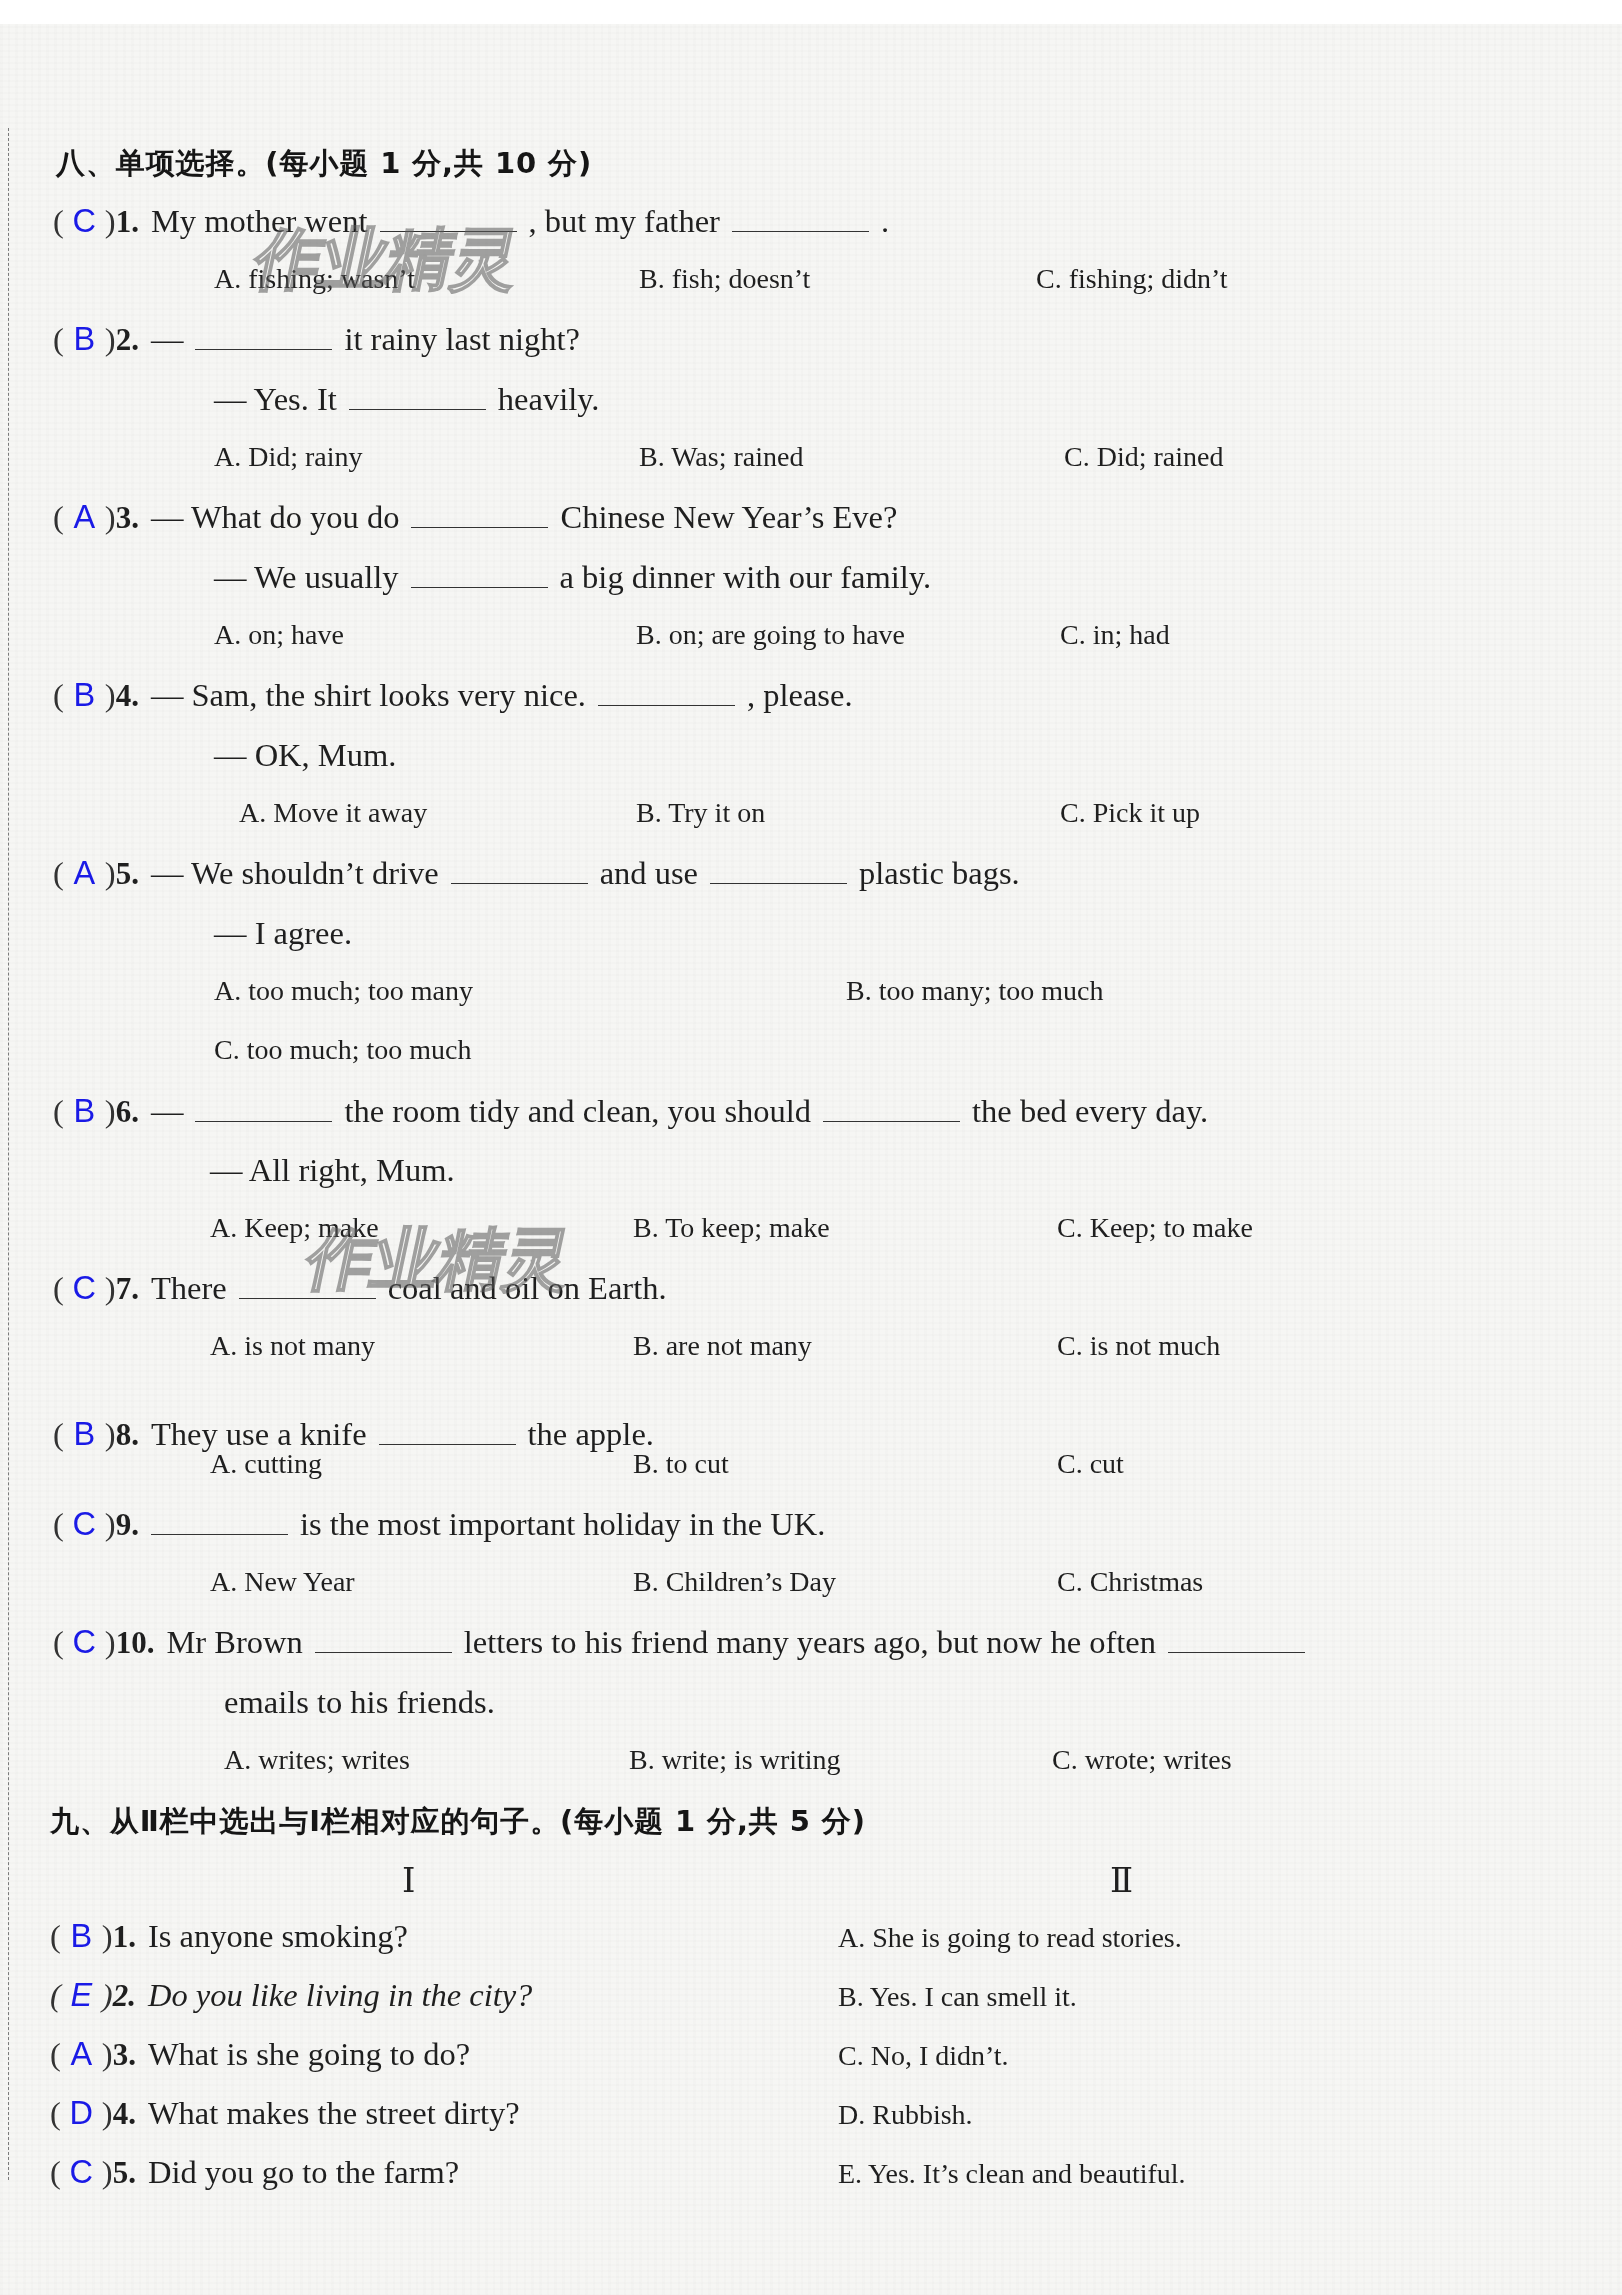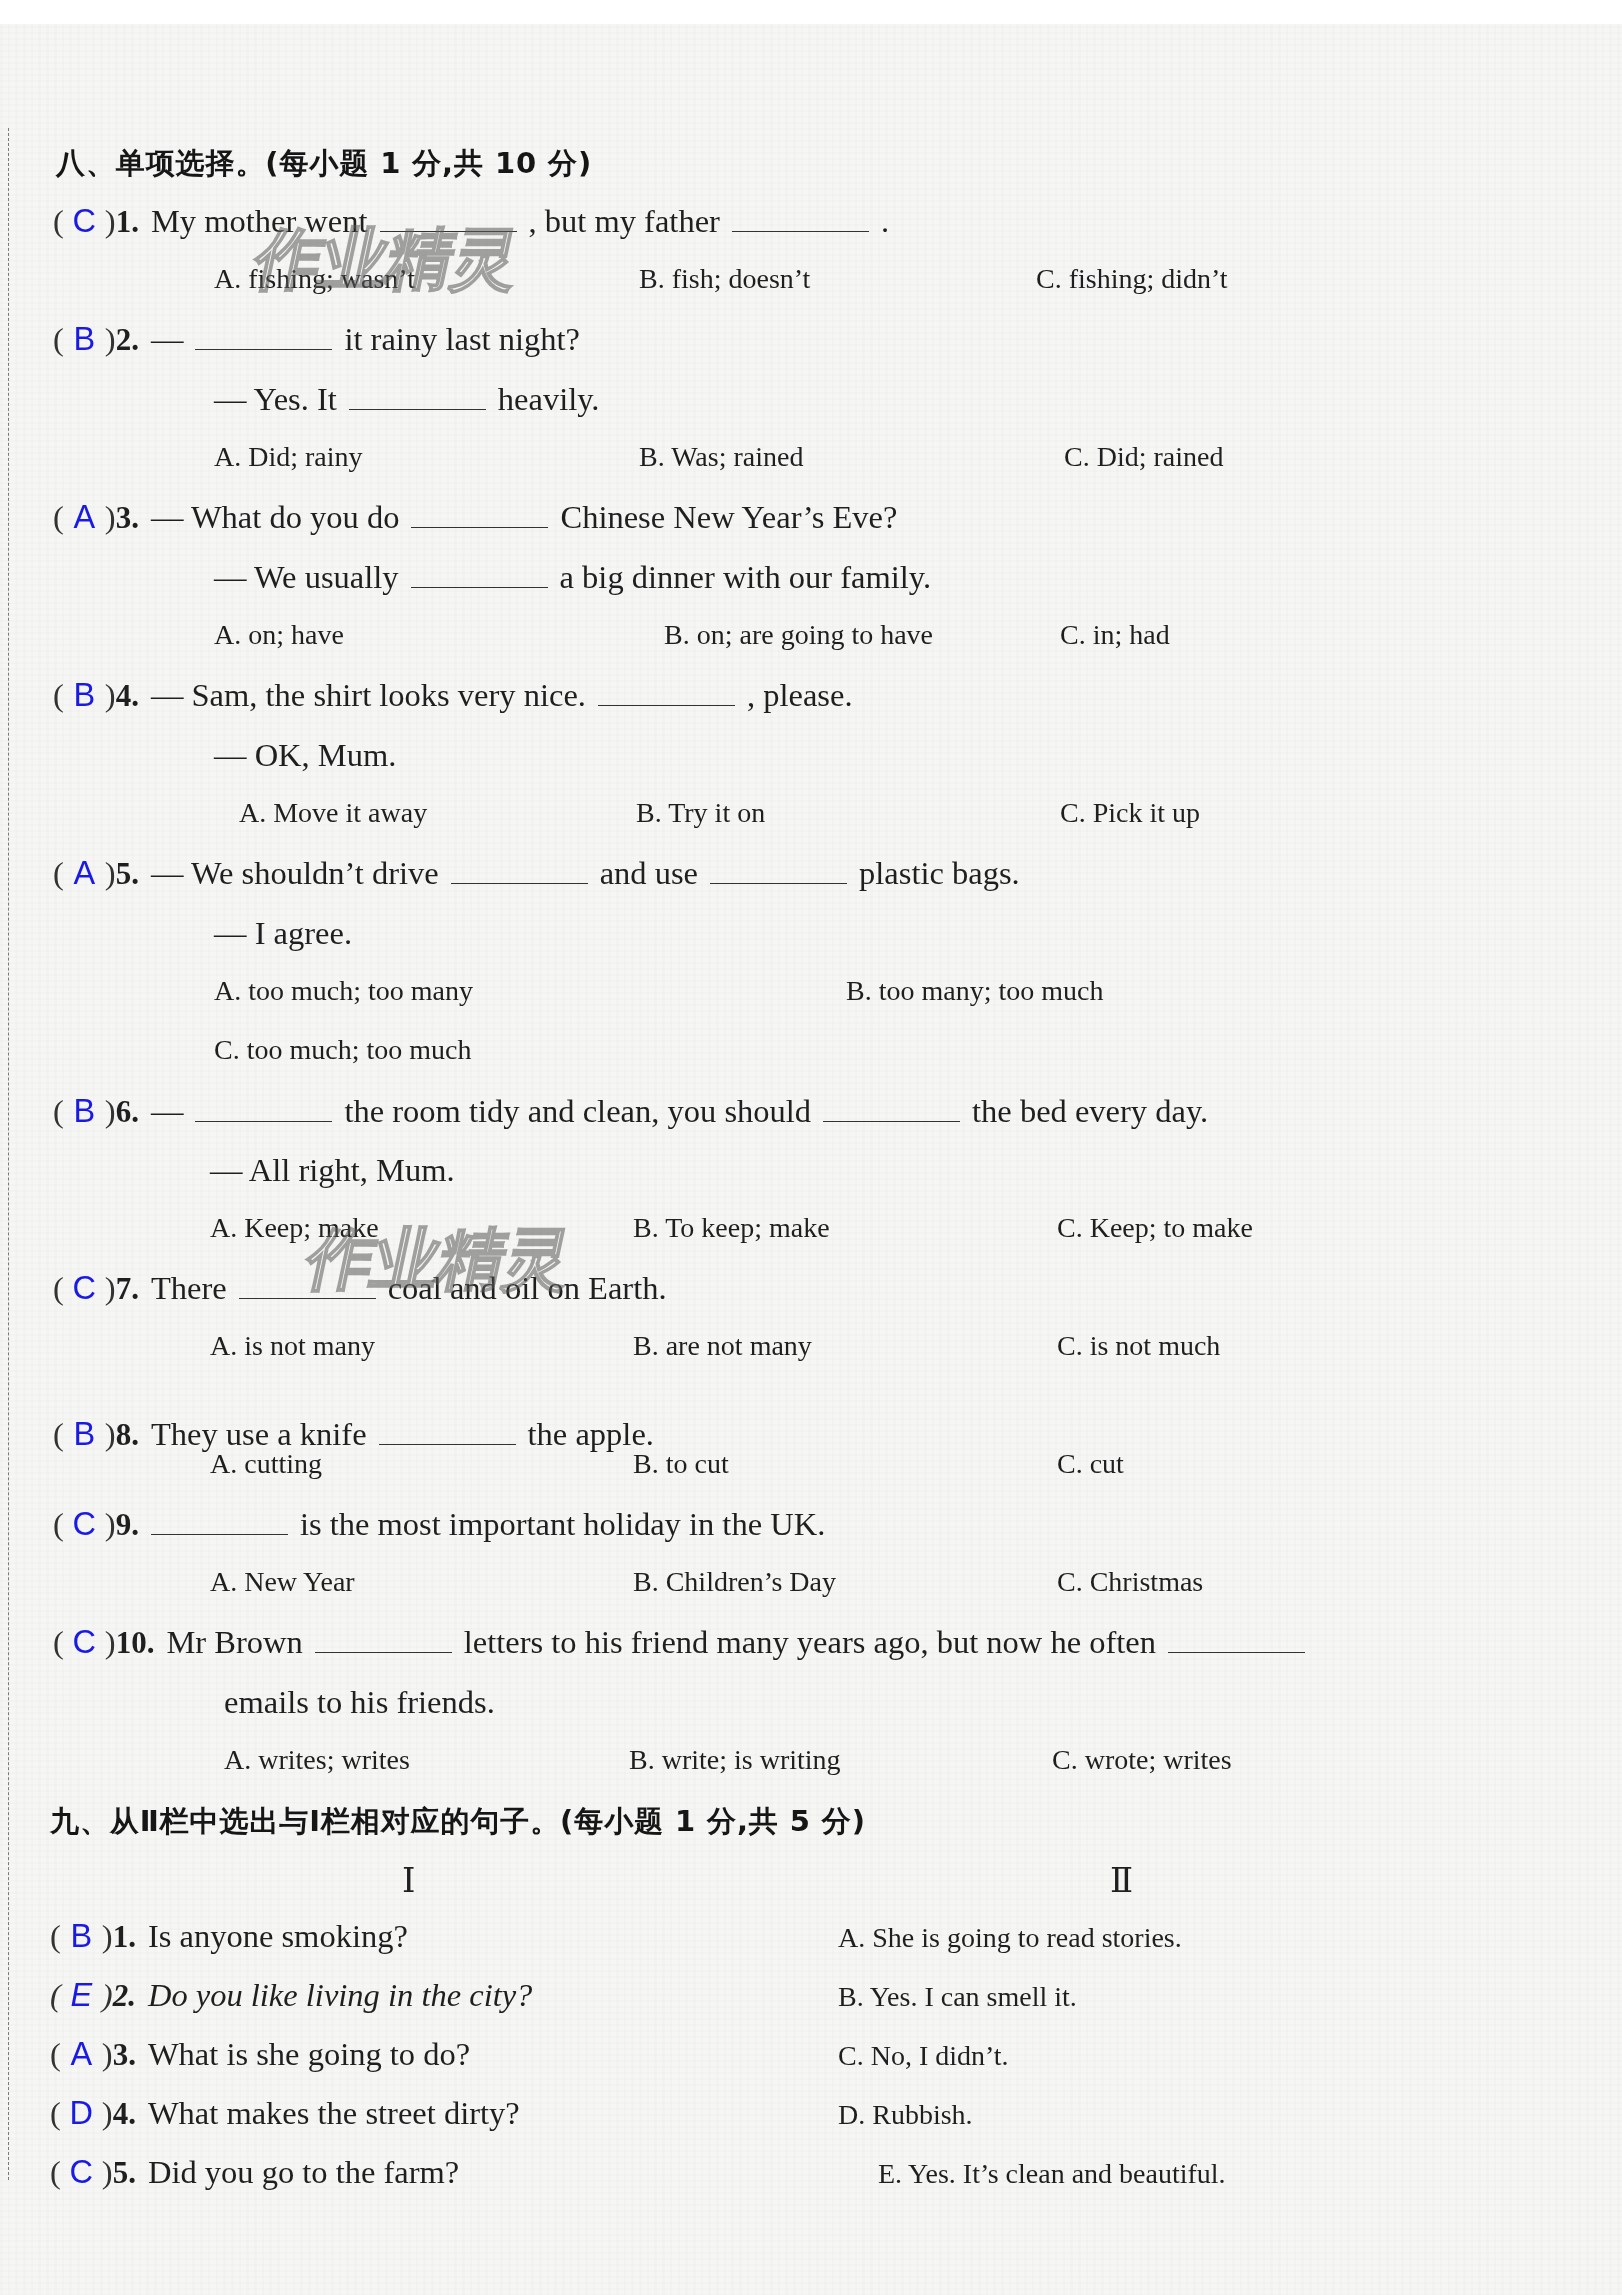--- a/index.html
+++ b/index.html
@@ -91,21 +91,21 @@
 <div class="el opt" style="left:639px; top:441px;">B.  Was; rained</div>
 <div class="el opt" style="left:1064px; top:441px;">C.  Did; rained</div>
 
 <div class="el q-line" style="left:53px; top:499px;">
   <span class="paren">(</span><span class="answer">A</span><span class="paren">)</span><span class="qnum">3.</span><span>— What do you do</span><span class="blank"></span><span>Chinese New Year’s Eve?</span>
 </div>
 <div class="el q-line" style="left:214px; top:559px;">
   <span>— We usually</span><span class="blank"></span><span>a big dinner with our family.</span>
 </div>
 <div class="el opt" style="left:214px; top:619px;">A.  on; have</div>
-<div class="el opt" style="left:664px; top:619px;">B.  on; are going to have</div>
+<div class="el opt" style="left:636px; top:619px;">B.  on; are going to have</div>
 <div class="el opt" style="left:1060px; top:619px;">C.  in; had</div>
 
 <div class="el q-line" style="left:53px; top:677px;">
   <span class="paren">(</span><span class="answer">B</span><span class="paren">)</span><span class="qnum">4.</span><span>— Sam, the shirt looks very nice.</span><span class="blank"></span><span>, please.</span>
 </div>
 <div class="el q-line" style="left:214px; top:737px;">— OK, Mum.</div>
 <div class="el opt" style="left:214px; top:797px;margin-left:25px;">A.  Move it away</div>
 <div class="el opt" style="left:636px; top:797px;">B.  Try it on</div>
 <div class="el opt" style="left:1060px; top:797px;">C.  Pick it up</div>
 
@@ -171,17 +171,17 @@
   <span class="paren">(</span><span class="answer">D</span><span class="paren">)</span><span class="qnum">4.</span><span>What makes the street dirty?</span>
 </div>
 <div class="el q-line" style="left:50px; top:2154px;">
   <span class="paren">(</span><span class="answer">C</span><span class="paren">)</span><span class="qnum">5.</span><span>Did you go to the farm?</span>
 </div>
 
 <div class="el opt" style="left:838px; top:1922px;">A.  She is going to read stories.</div>
 <div class="el opt" style="left:838px; top:1981px;">B.  Yes.  I can smell it.</div>
 <div class="el opt" style="left:838px; top:2040px;">C.  No, I didn’t.</div>
 <div class="el opt" style="left:838px; top:2099px;">D.  Rubbish.</div>
-<div class="el opt" style="left:878px; top:2158px;">E.  Yes.  It’s clean and beautiful.</div>
+<div class="el opt" style="left:838px; top:2158px;">E.  Yes.  It’s clean and beautiful.</div>
 
 <div class="el watermark" style="left:256px; top:214px;">作业精灵</div>
 <div class="el watermark" style="left:308px; top:1214px;">作业精灵</div>
 
 
 </body></html>

